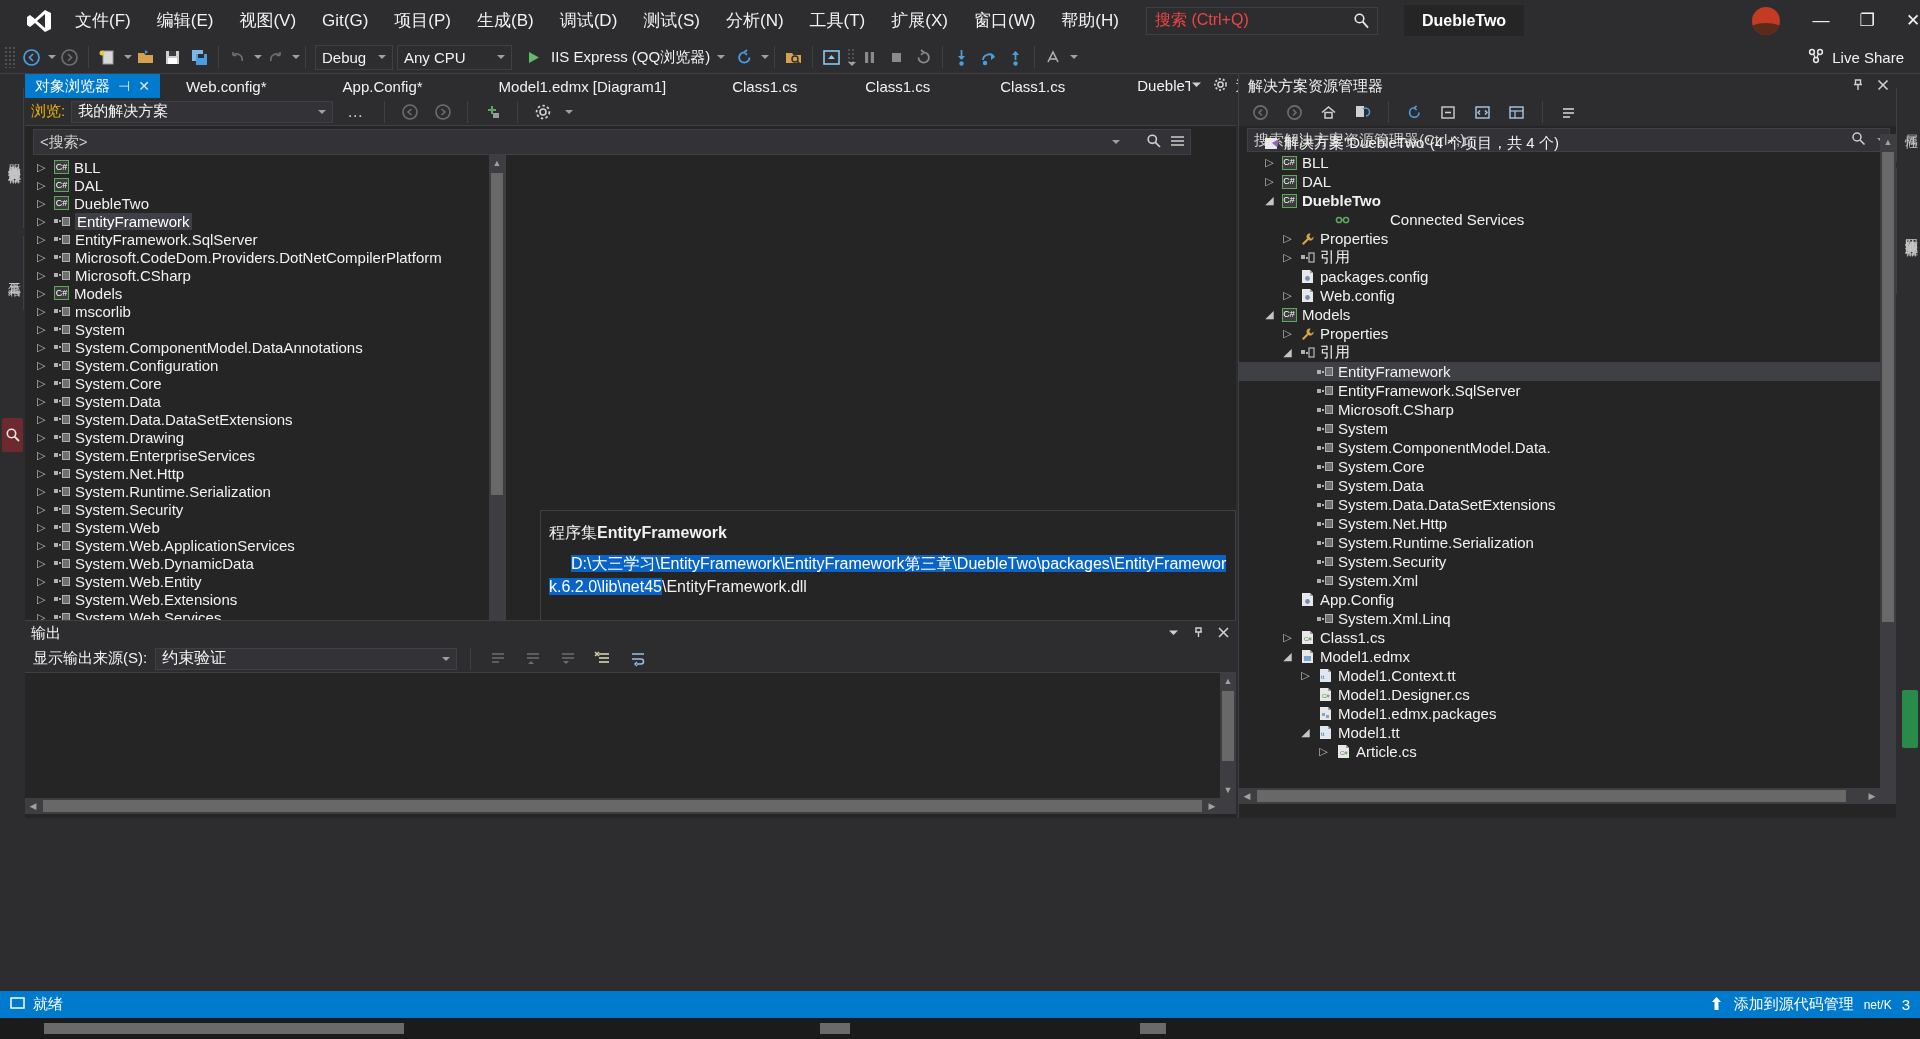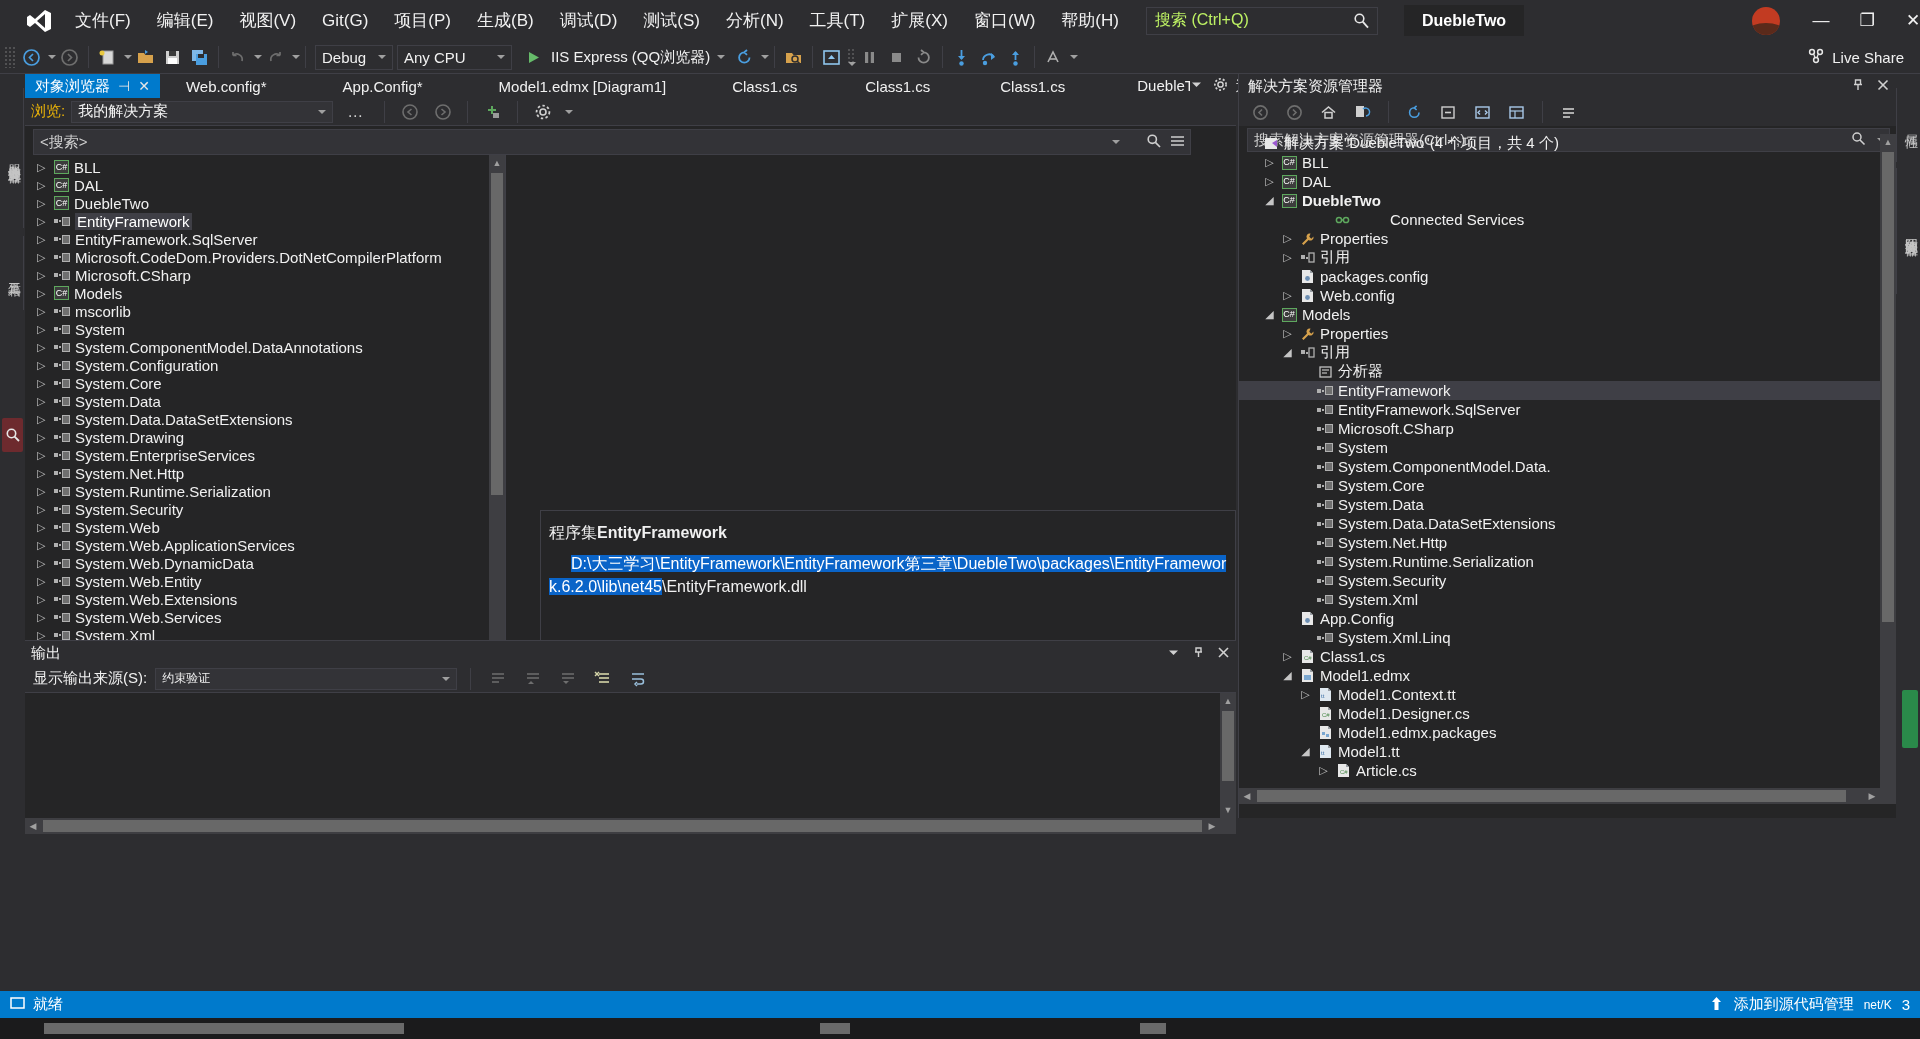--- a/index.html
+++ b/index.html
@@ -23,21 +23,21 @@
   #vs-logo svg { display: block; }
   .menu-item {
     padding: 0 13px; height: 41px; line-height: 41px; font-size: 17px;
     color: #f1f1f1; white-space: nowrap; cursor: default;
   }
   #search-box {
     margin-left: 14px; width: 232px; height: 28px; background: #2d2d30;
     border: 1px solid #3f3f46; display: flex; align-items: center;
     padding: 0 8px; position: relative;
   }
-  #search-box .ph { color: #bef264; font-size: 16px; }
+  #search-box .ph { color: #ef4444; font-size: 16px; }
   #search-box .mag { position: absolute; right: 7px; top: 4px; }
   #win-title {
     margin-left: 26px; background: #252526; height: 31px; line-height: 31px;
     padding: 0 18px; font-weight: bold; font-size: 16px; color: #ffffff;
   }
   #titlebar-right {
     position: absolute; right: 0; top: 0; height: 41px; display: flex; align-items: center;
   }
   .avatar {
     width: 28px; height: 28px; border-radius: 50%; background: #c23b22;
@@ -186,35 +186,35 @@
   }
   .hscroll .lf, .hscroll .rt {
     position: absolute; top: 0; width: 16px; height: 16px; color: #a0a0a0;
     display: flex; align-items: center; justify-content: center; font-size: 9px;
   }
   .hscroll .lf { left: 0; } .hscroll .rt { right: 0; }
   .hscroll .thumb { position: absolute; top: 2px; height: 12px; background: #686868; }
 
   
   #output {
-    position: absolute; left: 25px; top: 640px; width: 1211px; height: 194px;
+    position: absolute; left: 25px; top: 620px; width: 1211px; height: 194px;
     background: #252526; border-top: 1px solid #3f3f46;
   }
   #output-hdr {
     height: 24px; display: flex; align-items: center; padding: 0 6px;
     background: #2d2d30; font-size: 15px; color: #f1f1f1; position: relative;
   }
   #output-hdr .right { position: absolute; right: 6px; display: flex; align-items: center; gap: 12px; }
   #output-tools {
     height: 28px; display: flex; align-items: center; gap: 8px; padding: 0 8px;
     background: #2d2d30; border-bottom: 1px solid #3f3f46;
   }
   #out-combo {
     width: 302px; height: 22px; background: #333337; border: 1px solid #3f3f46;
-    display: flex; align-items: center; padding: 0 6px; font-size: 12px; color: #f1f1f1;
+    display: flex; align-items: center; padding: 0 6px; font-size: 16px; color: #f1f1f1;
   }
   #output-body { position: absolute; left: 0; right: 0; top: 52px; bottom: 0; background: #252526; }
 
   
   #solexp {
     position: absolute; left: 1238px; top: 74px; width: 658px; height: 744px;
     background: #252526; border-left: 1px solid #3f3f46;
   }
   #se-hdr {
     height: 24px; background: #2d2d30; display: flex; align-items: center;
@@ -1128,31 +1128,20 @@
           <span class="arrow">◢</span>
           <span class="se-ico">
             <svg width="15" height="14" viewBox="0 0 15 14">
               <rect x="1" y="4" width="4" height="4" fill="#b0b0b0"></rect>
               <rect x="6" y="6" width="2" height="2" fill="#b0b0b0"></rect>
               <rect x="9" y="2" width="5" height="9" fill="none" stroke="#b0b0b0" stroke-width="1.3"></rect>
             </svg>
           </span>
           <span>引用</span>
         </div>
-        <div class="se-row" style="padding-left: 60px;">
-          <span class="arrow"></span>
-          <span class="se-ico">
-            <svg width="15" height="14" viewBox="0 0 15 14">
-              <rect x="2" y="2" width="11" height="10" fill="none" stroke="#c0c0c0" stroke-width="1.3"></rect>
-              <line x1="4" y1="5" x2="11" y2="5" stroke="#c0c0c0" stroke-width="1.2"></line>
-              <line x1="4" y1="8" x2="9" y2="8" stroke="#c0c0c0" stroke-width="1.2"></line>
-            </svg>
-          </span>
-          <span>分析器</span>
-        </div>
         <div class="se-row sel" style="padding-left: 60px;">
           <span class="arrow"></span>
           <span class="se-ico">
             <span class="icon-asm">
               <i class="a"></i>
               <i class="b"></i>
               <i class="c"></i>
             </span>
           </span>
           <span>EntityFramework</span>

